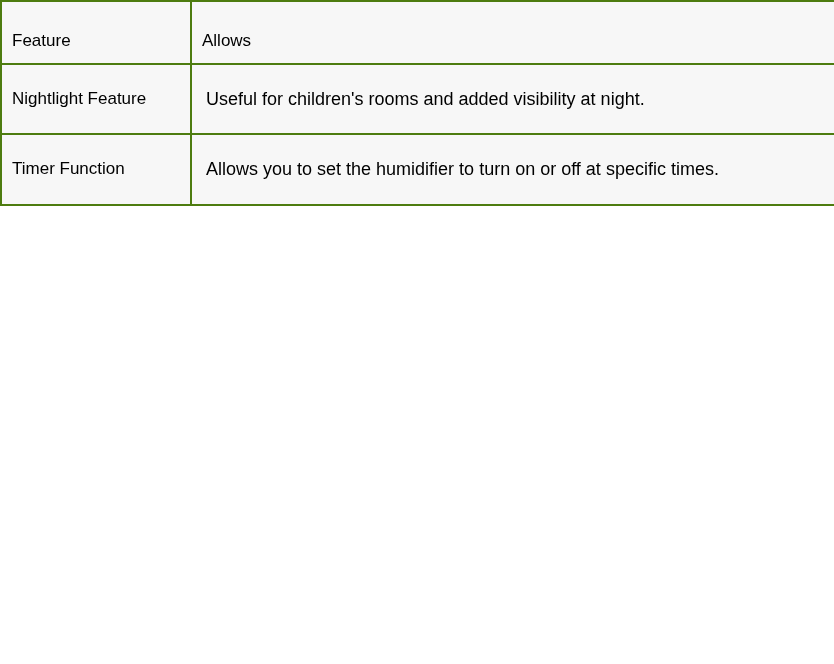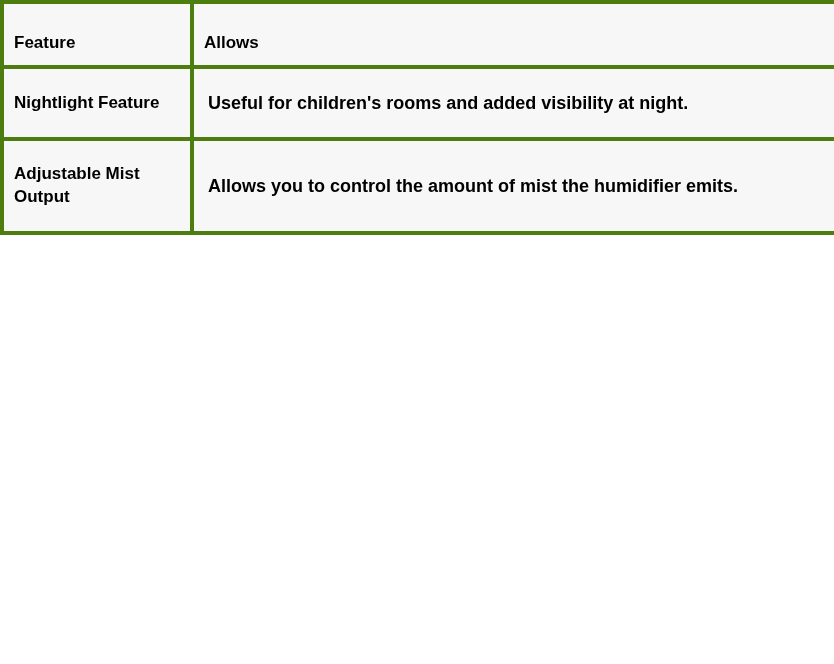--- a/index.html
+++ b/index.html
@@ -12,29 +12,29 @@
     font-family: Arial, Helvetica, sans-serif;
   }
   .table {
     width: 834px;
     border-collapse: collapse;
     table-layout: fixed;
   }
   .table col.first { width: 190px; }
   .table col.second { width: 644px; }
   .table th, .table td {
-    border: 4px solid #4d7c0f;
+    border: 2px solid #4d7c0f;
     background: #f7f7f7;
     text-align: left;
     vertical-align: middle;
     font-size: 17px;
     line-height: 1.35;
     color: #000000;
     padding: 22px 10px;
-    font-weight: 700;
+    font-weight: 400;
   }
   .table th {
     vertical-align: bottom;
     padding: 28px 10px 10px 10px;
   }
   .table td.utility {
     font-size: 18px;
     padding-left: 14px;
     padding-right: 8px;
   }
@@ -52,17 +52,17 @@
       <th>Feature</th>
       <th>Allows</th>
     </tr>
   </thead>
   <tbody>
     <tr>
       <td>Nightlight Feature</td>
       <td class="utility">Useful for children's rooms and added visibility at night.</td>
     </tr>
     <tr>
-      <td>Adjustable Mist Output</td>
-      <td class="utility">Allows you to control the amount of mist the humidifier emits.</td>
+      <td>Timer Function</td>
+      <td class="utility">Allows you to set the humidifier to turn on or off at specific times.</td>
     </tr>
   </tbody>
 </table>
 
 </body></html>

